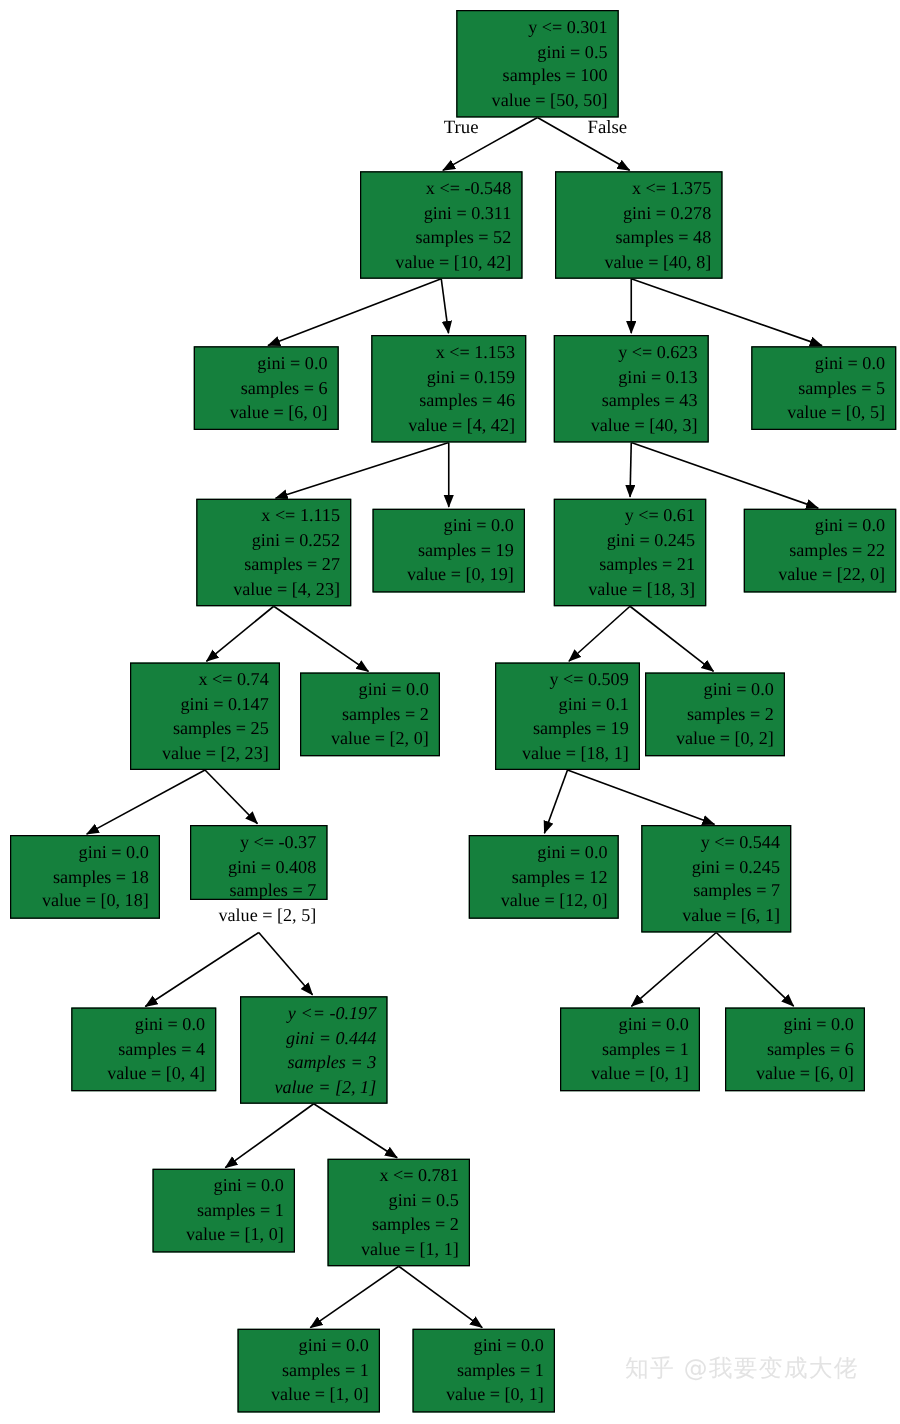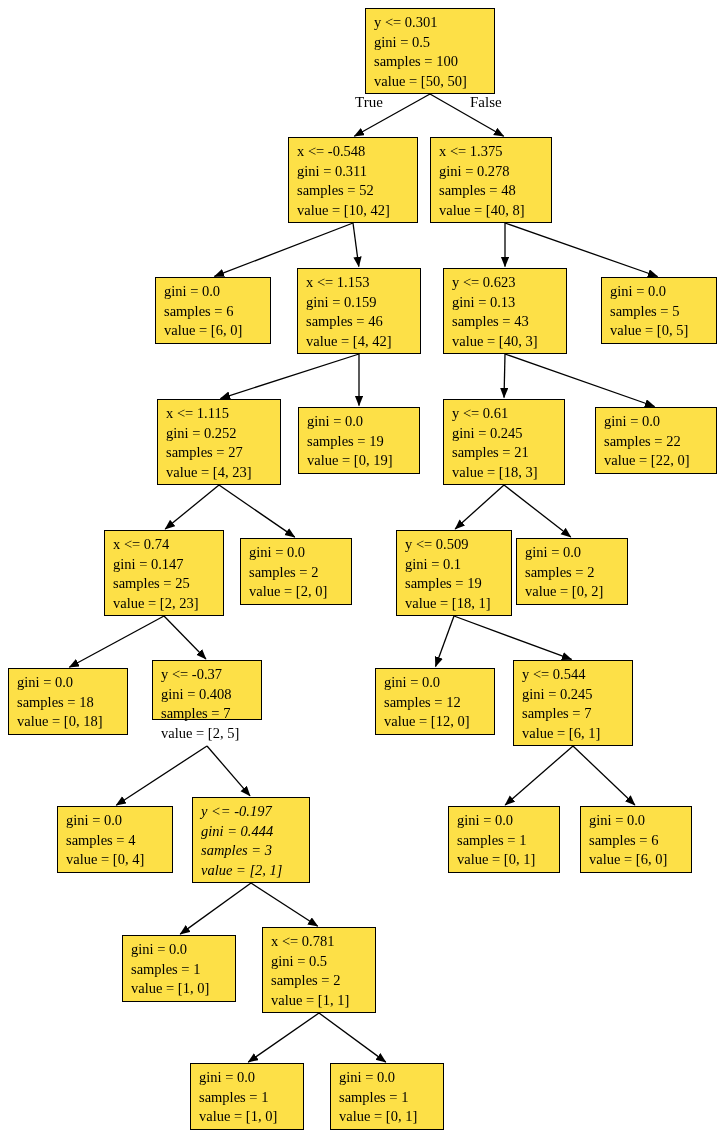--- a/index.html
+++ b/index.html
@@ -22,22 +22,22 @@
     left: 0;
     top: 0;
     width: 720px;
     height: 1139px;
     pointer-events: none;
   }
   .node {
     position: absolute;
     box-sizing: border-box;
     border: 1.4px solid #000000;
-    background: #fde047;
-    text-align: left;
+    background: #15803d;
+    text-align: right;
     color: #000000;
     font-size: 14.5px;
     line-height: 19.5px;
     padding: 4px 8px 5px 8px;
     white-space: nowrap;
     font-family: "Liberation Serif", "DejaVu Serif", serif;
   }
   .node .ln {
     display: block;
   }
@@ -105,21 +105,21 @@
         <span class="ln">gini = 0.5</span>
         <span class="ln">samples = 100</span>
         <span class="ln">value = [50, 50]</span>
       </div>
       <div class="node" id="node-n1" style="left: 288px; top: 137px; width: 130px; height: 86px;">
         <span class="ln">x &lt;= -0.548</span>
         <span class="ln">gini = 0.311</span>
         <span class="ln">samples = 52</span>
         <span class="ln">value = [10, 42]</span>
       </div>
-      <div class="node" id="node-n2" style="left: 430px; top: 137px; width: 122px; height: 86px;">
+      <div class="node" id="node-n2" style="left: 444px; top: 137px; width: 134px; height: 86px;">
         <span class="ln">x &lt;= 1.375</span>
         <span class="ln">gini = 0.278</span>
         <span class="ln">samples = 48</span>
         <span class="ln">value = [40, 8]</span>
       </div>
       <div class="node" id="node-n3" style="left: 155px; top: 277px; width: 116px; height: 67px;">
         <span class="ln">gini = 0.0</span>
         <span class="ln">samples = 6</span>
         <span class="ln">value = [6, 0]</span>
       </div>
@@ -248,14 +248,15 @@
         <span class="ln">samples = 1</span>
         <span class="ln">value = [0, 1]</span>
       </div>
     </div>
 
   <div id="labels-layer">
       <div class="edge-label" style="left: 355px; top: 94px;">True</div>
       <div class="edge-label" style="left: 470px; top: 94px;">False</div>
     </div>
 
+  <div class="watermark" id="watermark" style="left: 500px; top: 1082px;">知乎 @我要变成大佬</div>
 
 </div>
 
 </body></html>

